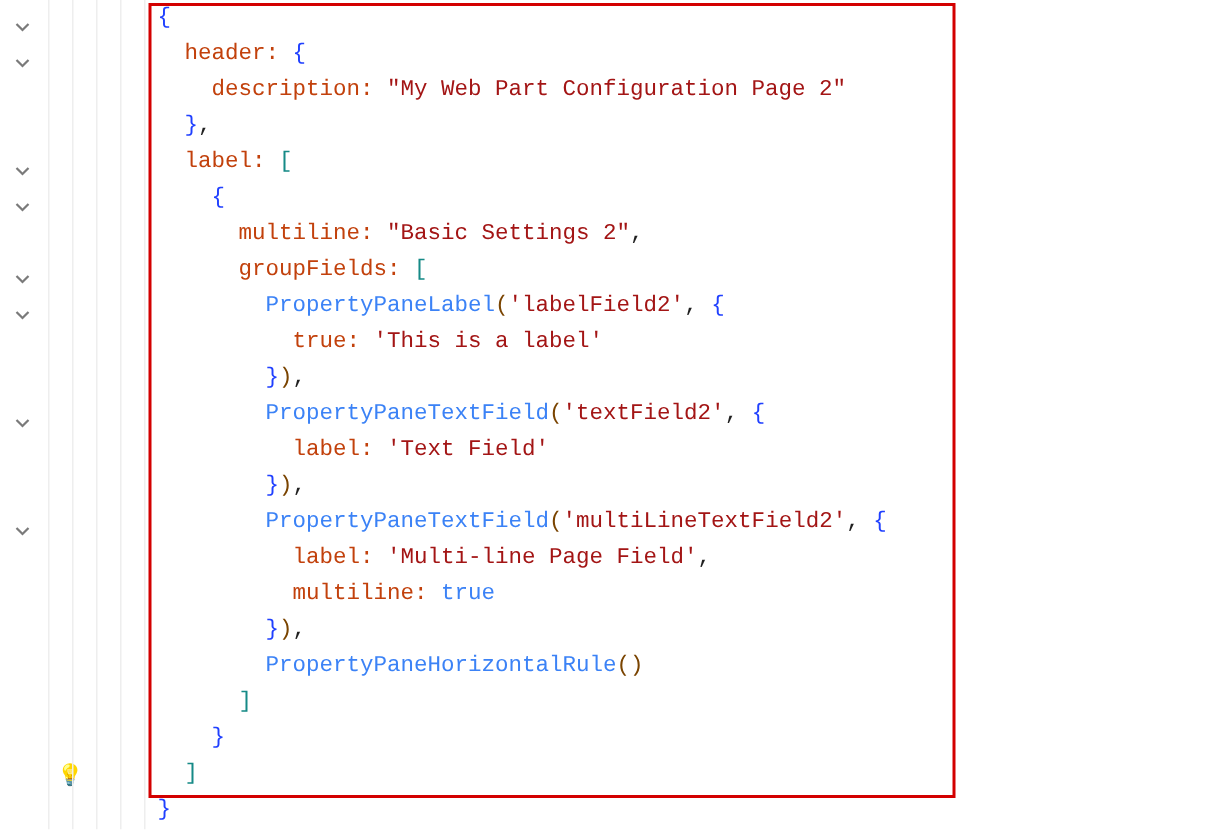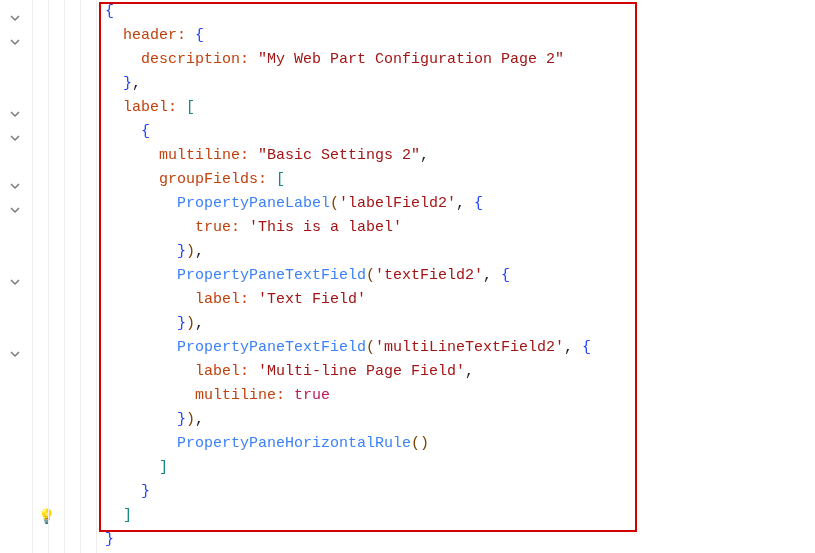--- a/index.html
+++ b/index.html
@@ -79,21 +79,21 @@
     color: #1f1f1f;
   }
 
   
   .punct { color: #1f1f1f; }        
   .brace-blue { color: #2040ff; }   
   .bracket-teal { color: #168a87; } 
   .key   { color: #c2410c; }        
   .func  { color: #3b82f6; }        
   .str   { color: #a31515; }        
-  .kw    { color: #be185d; }        
+  .kw    { color: #3b82f6; }        
   .brown { color: #7a4400; }        
 </style>
 </head>
 <body>
 
 <div class="editor">
 
   <div class="gutter">
     <span class="chev" style="top:12px">
       <svg viewBox="0 0 12 12">

